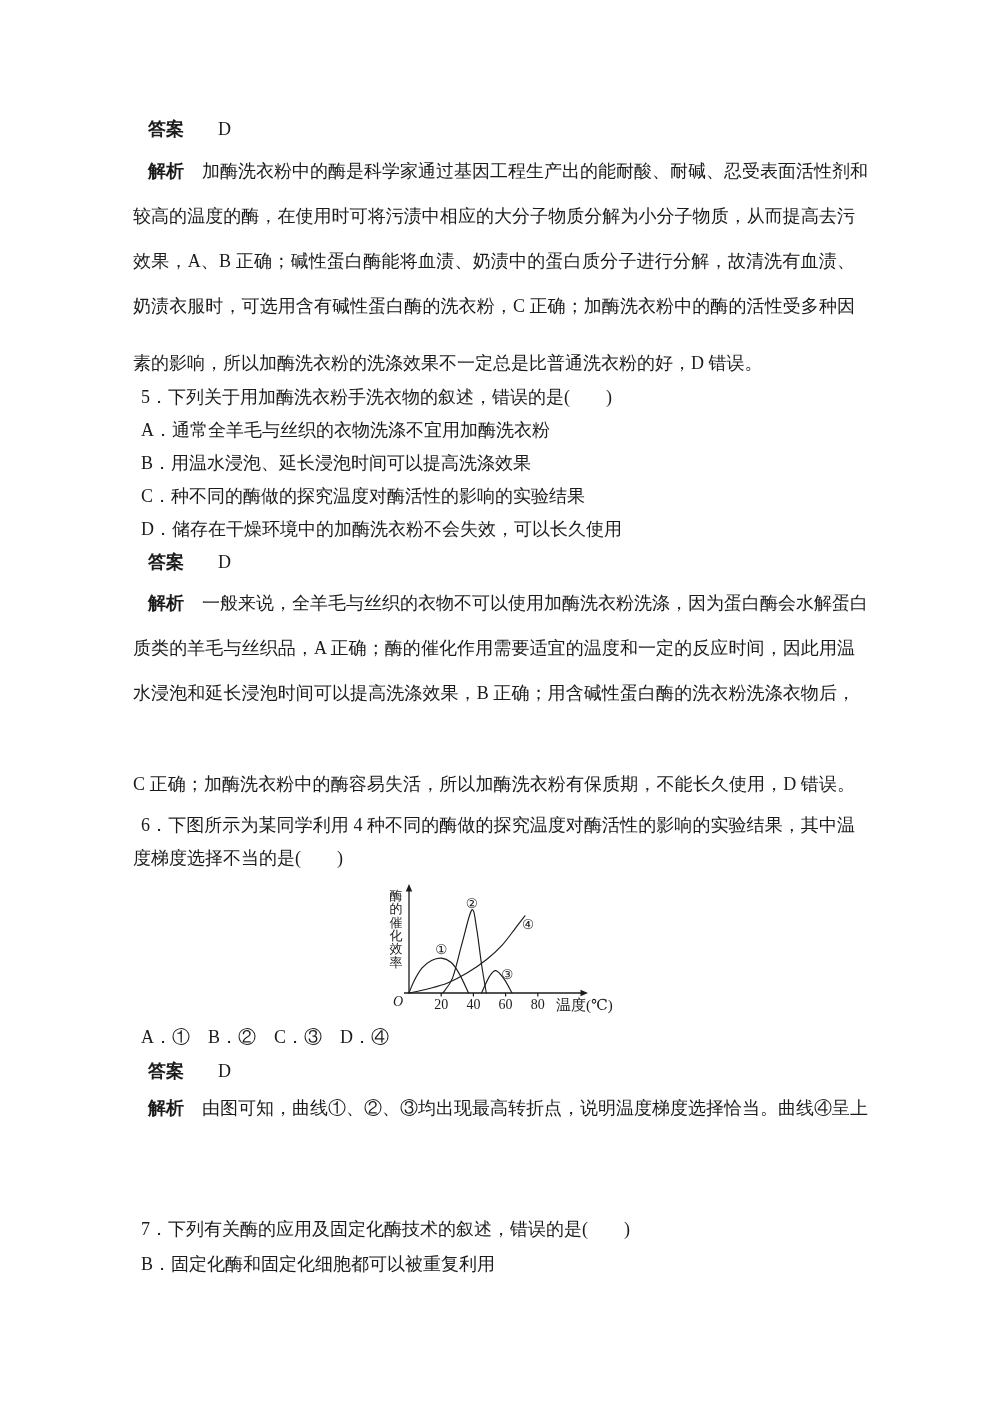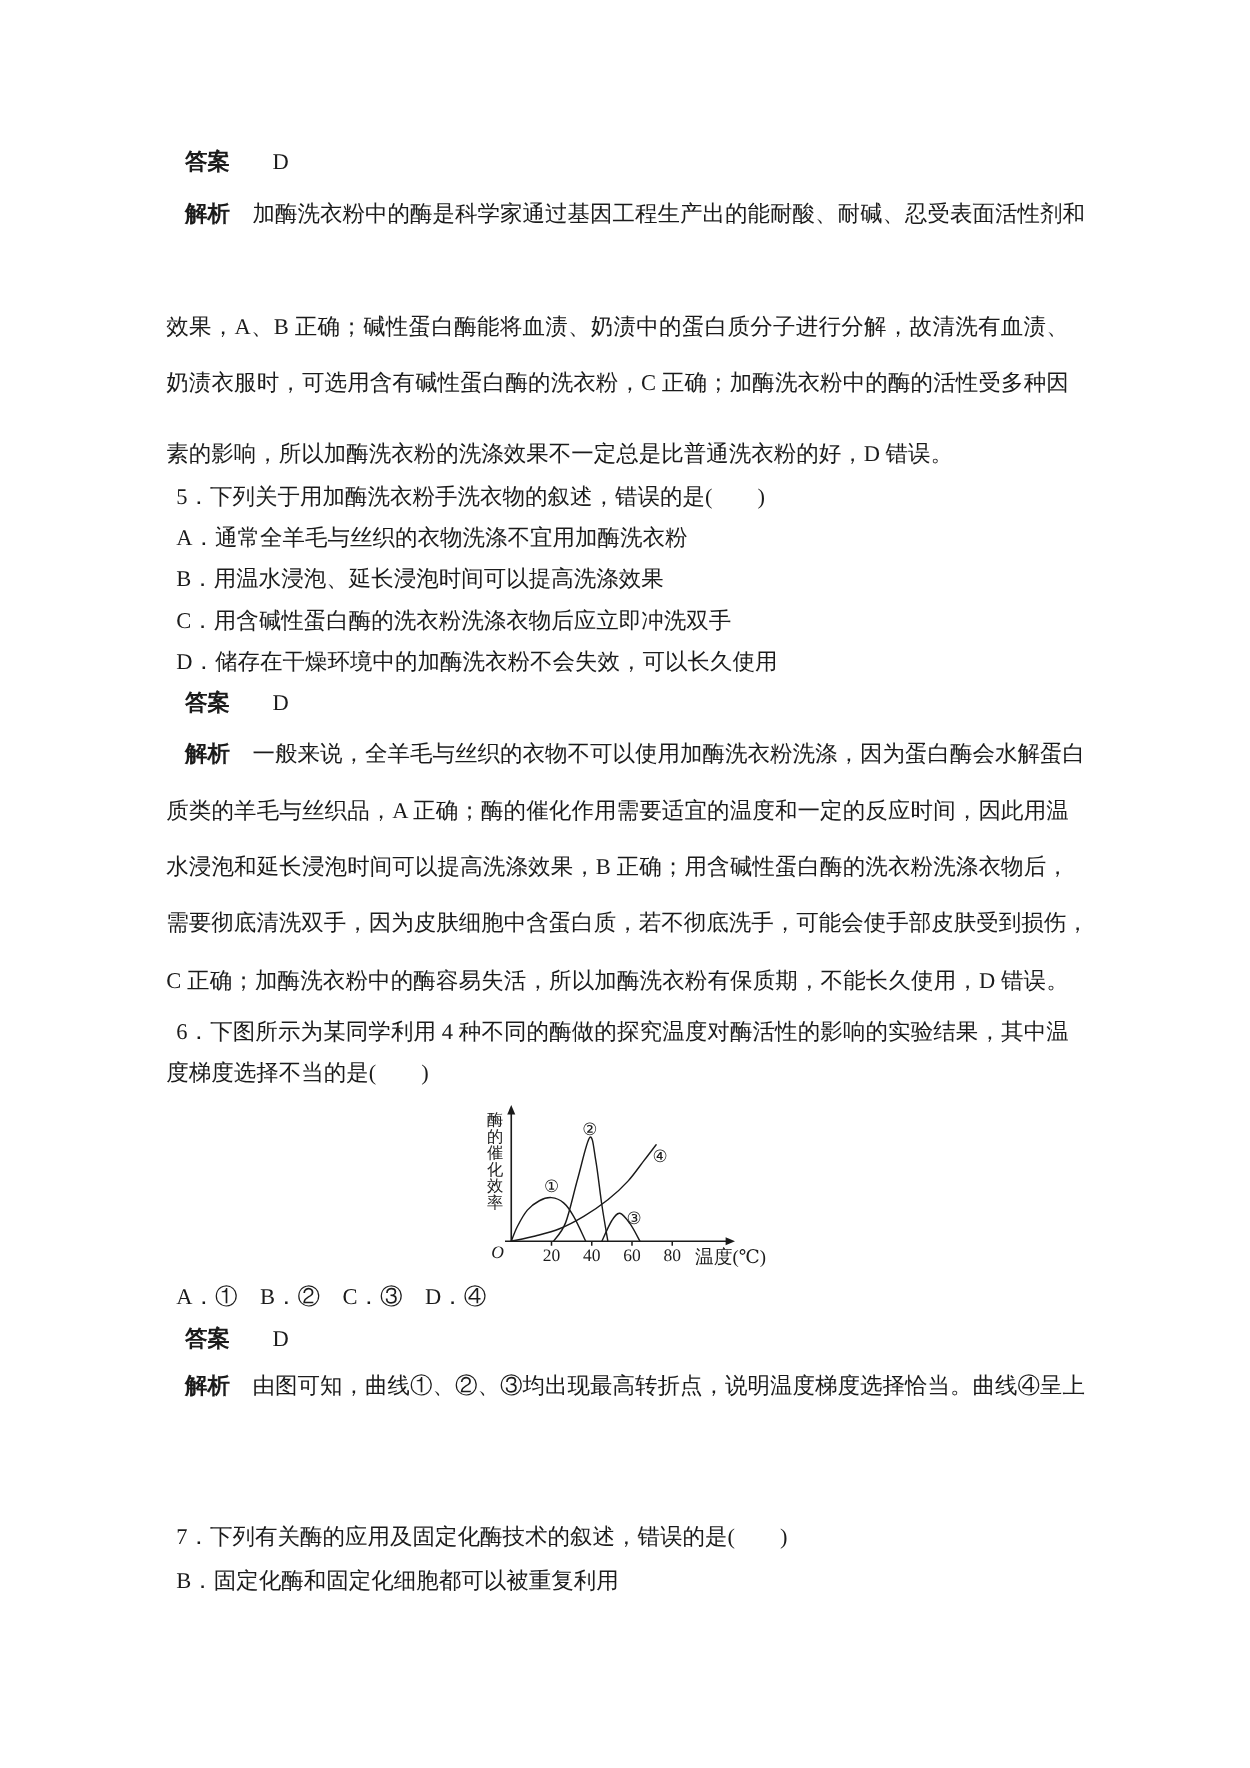--- a/index.html
+++ b/index.html
@@ -17,38 +17,38 @@
 <body>
 
 <div class="page">
 
   <div class="ln" style="left:148px;top:118px;">
     <span class="blabel">答案</span><span class="ansval">D</span>
   </div>
   <div class="ln jfy" style="left:148px;top:160px;width:707px;">
     <span class="blabel">解析</span><span>加酶洗衣粉中的酶是科学家通过基因工程生产出的能耐酸、耐碱、忍受表面活性剂和</span>
   </div>
+  <div class="ln jfy" style="left:133px;top:205px;width:722px;">较高的温度的酶，在使用时可将污渍中相应的大分子物质分解为小分子物质，从而提高去污</div>
   <div class="ln jfy" style="left:133px;top:250px;width:722px;">效果，A、B 正确；碱性蛋白酶能将血渍、奶渍中的蛋白质分子进行分解，故清洗有血渍、</div>
   <div class="ln jfy" style="left:133px;top:295px;width:722px;">奶渍衣服时，可选用含有碱性蛋白酶的洗衣粉，C 正确；加酶洗衣粉中的酶的活性受多种因</div>
   <div class="ln" style="left:133px;top:340px;margin-top:12px;">素的影响，所以加酶洗衣粉的洗涤效果不一定总是比普通洗衣粉的好，D 错误。</div>
 
   <div class="ln" style="left:141px;top:386px;text-align:center;">5．下列关于用加酶洗衣粉手洗衣物的叙述，错误的是(　　)</div>
   <div class="ln" style="left:141px;top:419px;">A．通常全羊毛与丝织的衣物洗涤不宜用加酶洗衣粉</div>
   <div class="ln" style="left:141px;top:452px;">B．用温水浸泡、延长浸泡时间可以提高洗涤效果</div>
-  <div class="ln" style="left:141px;top:485px;">C．用含碱性蛋白酶的洗衣粉洗涤衣物后应立即冲洗双手</div>
+  <div class="ln" style="left:141px;top:485px;">C．种不同的酶做的探究温度对酶活性的影响的实验结果</div>
   <div class="ln" style="left:141px;top:518px;">D．储存在干燥环境中的加酶洗衣粉不会失效，可以长久使用</div>
   <div class="ln" style="left:148px;top:551px;">
     <span class="blabel">答案</span><span class="ansval">D</span>
   </div>
   <div class="ln jfy" style="left:148px;top:592px;width:707px;">
     <span class="blabel">解析</span><span>一般来说，全羊毛与丝织的衣物不可以使用加酶洗衣粉洗涤，因为蛋白酶会水解蛋白</span>
   </div>
   <div class="ln jfy" style="left:133px;top:682px;width:722px;">水浸泡和延长浸泡时间可以提高洗涤效果，B 正确；用含碱性蛋白酶的洗衣粉洗涤衣物后，</div>
   <div class="ln jfy" style="left:133px;top:637px;width:722px;">质类的羊毛与丝织品，A 正确；酶的催化作用需要适宜的温度和一定的反应时间，因此用温</div>
-  <div class="ln jfy" style="left:133px;top:727px;width:722px;">需要彻底清洗双手，因为皮肤细胞中含蛋白质，若不彻底洗手，可能会使手部皮肤受到损伤，</div>
   <div class="ln jfy" style="left:133px;top:773px;width:722px;">C 正确；加酶洗衣粉中的酶容易失活，所以加酶洗衣粉有保质期，不能长久使用，D 错误。</div>
 
   <div class="ln jfy" style="left:141px;top:814px;width:714px;">6．下图所示为某同学利用 4 种不同的酶做的探究温度对酶活性的影响的实验结果，其中温</div>
   <div class="ln" style="left:133px;top:847px;">度梯度选择不当的是(　　)</div>
 
   <div class="chart">
     <svg viewBox="0 0 235 135" width="235" height="135">
         <line x1="24" y1="111" x2="24" y2="8" stroke="#1b1b1b" stroke-width="1.3"></line>
         <polygon points="24,2 20.8,9.5 27.2,9.5" fill="#1b1b1b"></polygon>
         <line x1="19" y1="111" x2="198" y2="111" stroke="#1b1b1b" stroke-width="1.3"></line>

